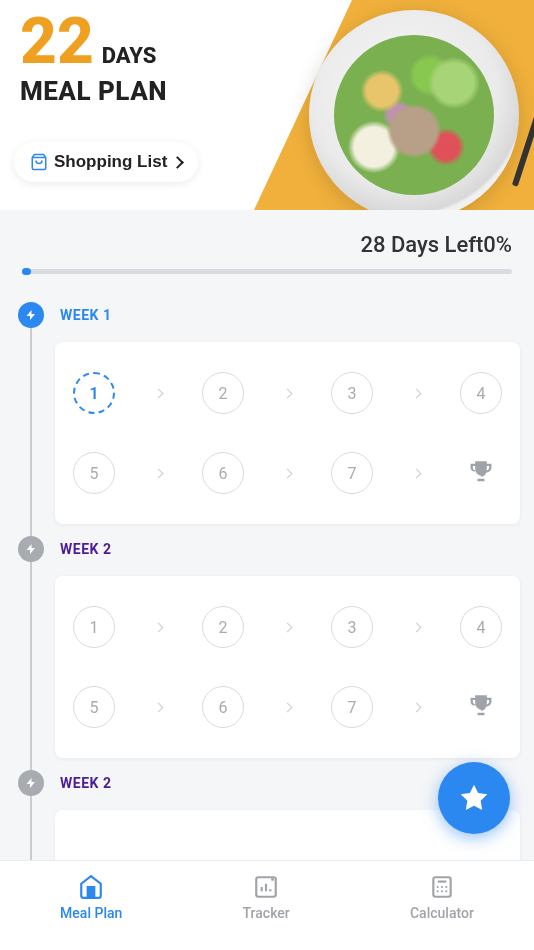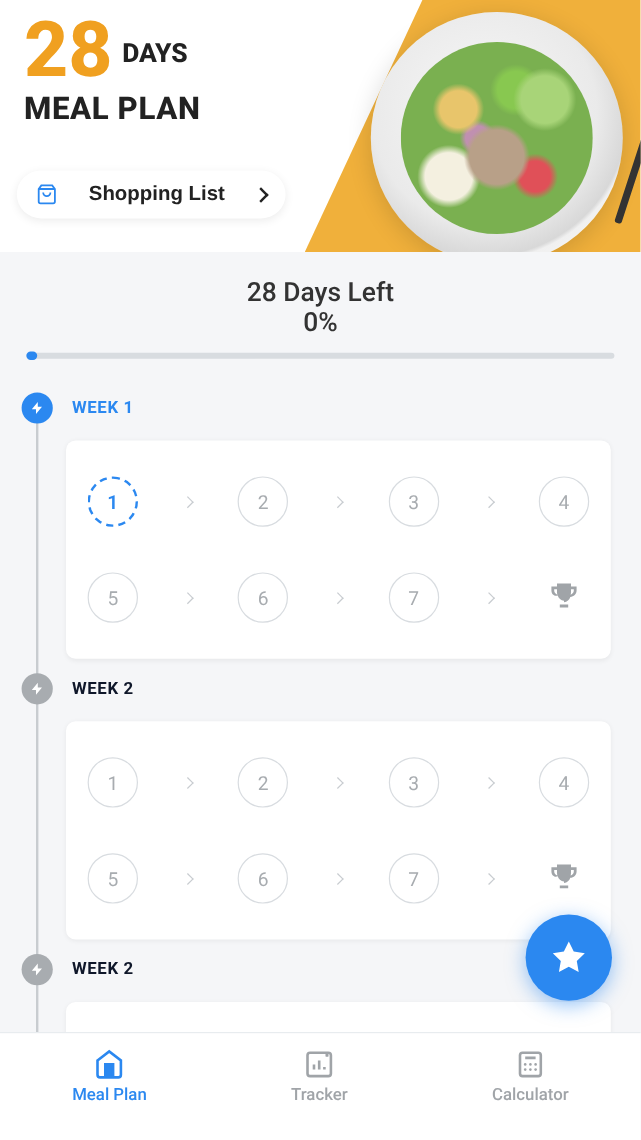--- a/index.html
+++ b/index.html
@@ -40,40 +40,40 @@
       line-height: 1;
       display: inline-block;
     }
     .days-label {
       font-size: 22px;
       font-weight: 800;
       color: #222;
       display: inline-block;
       margin-left: 4px;
       vertical-align: bottom;
-      margin-bottom: 16px;
+      margin-bottom: 6px;
     }
     .meal-plan-label {
       font-size: 26px;
       font-weight: 800;
       color: #222;
       letter-spacing: 0.5px;
       margin-top: 2px;
     }
     .shopping-list-btn {
       position: absolute;
       left: 14px;
       top: 142px;
       background: white;
       border: none;
       border-radius: 20px;
       padding: 10px 16px;
       display: flex;
       align-items: center;
-      gap: 26px;
+      gap: 6px;
       font-size: 17px;
       font-weight: 700;
       color: #222;
       box-shadow: 0 2px 8px rgba(0,0,0,0.08);
       cursor: pointer;
     }
     .bag-icon {
       width: 18px;
       height: 18px;
       color: #2b88f0;
@@ -121,21 +121,20 @@
       border-radius: 2px;
     }
     
     
     .progress-row {
       background: #f5f6f8;
       padding: 22px 22px 12px;
       display: flex;
       justify-content: flex-end;
       align-items: center;
-      flex-direction: column;
     }
     .days-left {
       font-size: 22px;
       font-weight: 500;
       color: #333;
     }
     .percent {
       font-size: 22px;
       font-weight: 500;
       color: #333;
@@ -153,21 +152,21 @@
       top: -1px;
       width: 9px;
       height: 7px;
       background: #2b88f0;
       border-radius: 4px;
     }
     
     
     .timeline {
       position: relative;
-      padding: 28px 11px 0 0;
+      padding: 28px 0 0 0;
     }
     .timeline-line {
       position: absolute;
       left: 30px;
       top: 46px;
       bottom: 0;
       width: 2px;
       background: #c8ccd0;
     }
     .week {
@@ -200,21 +199,21 @@
       height: 12px;
       color: white;
     }
     .week-label {
       font-size: 14px;
       font-weight: 700;
       letter-spacing: 0.5px;
       margin-left: 16px;
     }
     .week-label.active { color: #2b88f0; }
-    .week-label.inactive { color: #0f172a; }
+    .week-label.inactive { color: #4c1d95; }
     
     .week-card {
       background: white;
       margin-left: 55px;
       margin-right: 14px;
       border-radius: 8px;
       padding: 30px 18px;
       box-shadow: 0 1px 4px rgba(0,0,0,0.06);
     }
     .day-row {
@@ -325,21 +324,21 @@
 <body>
 
 <div class="header">
   <div class="header-triangle"></div>
   <div class="plate">
     <div class="salad"></div>
   </div>
   <div class="fork"></div>
   <div class="header-text">
     <div>
-      <span class="days-number">28</span>
+      <span class="days-number">22</span>
       <span class="days-label">DAYS</span>
     </div>
     <div class="meal-plan-label">MEAL PLAN</div>
   </div>
   <button class="shopping-list-btn">
     <svg class="bag-icon" viewBox="0 0 24 24" fill="none" stroke="currentColor" stroke-width="2">
       <path d="M6 2L3 6v14a2 2 0 002 2h14a2 2 0 002-2V6l-3-4z"></path>
       <line x1="3" y1="6" x2="21" y2="6"></line>
       <path d="M16 10a4 4 0 01-8 0"></path>
     </svg>

